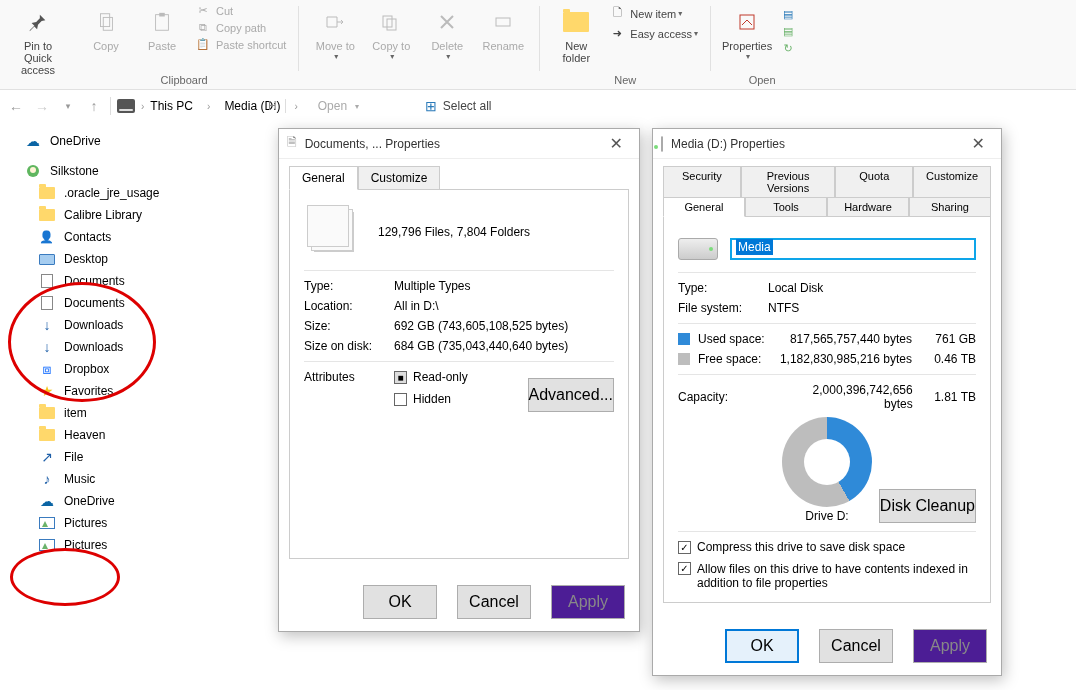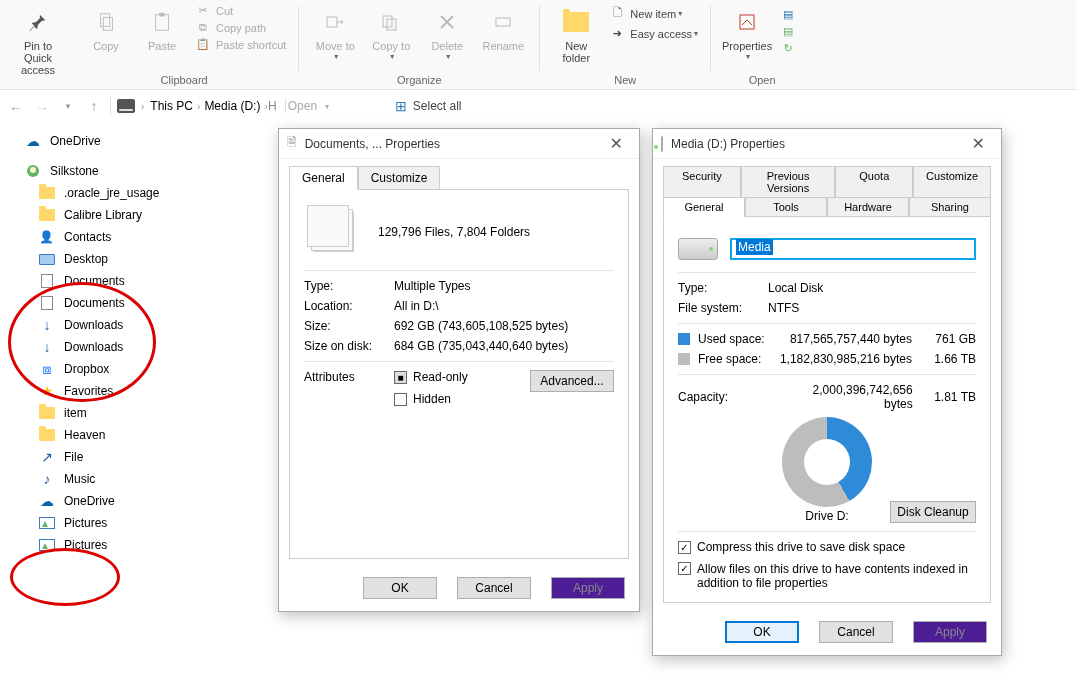--- a/index.html
+++ b/index.html
@@ -79,21 +79,21 @@
   .navbar {
     display:flex;
     align-items:center;
     height:32px;
     padding:0 6px;
     gap:6px;
   }
   .nav-arrow { width:20px; text-align:center; color:#999; font-size:14px; }
   .drive-ico { width:18px; height:14px; background:#555; border-radius:2px; position:relative; }
   .drive-ico::after{content:"";position:absolute;left:2px;right:2px;bottom:2px;height:2px;background:#ddd;border-radius:1px;}
-  .breadcrumb { display:flex; align-items:center; gap:4px; font-size:12px; }
+  .breadcrumb { display:flex; align-items:center; gap:14px; font-size:12px; }
   .bc-sep{color:#999;font-size:10px;}
   .bc-item{cursor:pointer;}
   .select-all-area{display:flex;align-items:center;gap:6px;margin-left:60px;color:#444;}
   .select-all-area .si{color:#2a7ab9;font-size:14px;}
 
   
   .sub-stub{position:absolute;left:268px;top:90px;height:32px;display:flex;align-items:center;gap:8px;color:#888;}
   .sub-stub .h{border-right:1px solid #ddd;padding-right:8px;}
 
   
@@ -176,23 +176,23 @@
     margin:0 10px 8px;
     padding:14px;
     background:#fff;
   }
   .row{display:flex;align-items:center;font-size:12px;color:#000;margin:6px 0;}
   .row .lbl{width:90px;}
   .row .val{}
   .sep{height:1px;background:#e5e5e5;margin:8px 0;}
   .btn{
     display:inline-flex;align-items:center;justify-content:center;
-    min-width:74px;height:22px;
+    min-width:74px;height:34px;
     border:1px solid #adadad;background:#e1e1e1;
-    font-size:12px;cursor:pointer;
+    font-size:16px;cursor:pointer;margin-top:8px;
   }
   .btn.primary{border:2px solid #0078d7;background:#e5f1fb;}
   .btn.disabled{color:#888;background:#4c1d95;}
   .btn-row{display:flex;justify-content:flex-end;gap:20px;padding:10px 14px 12px;}
   .chk{display:flex;align-items:center;gap:6px;font-size:12px;}
   .chk .box{width:13px;height:13px;border:1px solid #666;display:flex;align-items:center;justify-content:center;font-size:10px;}
   .chk .box.gray{background:#ddd;}
   .docs-stack{width:40px;height:40px;border:1px solid #ccc;background:#fafafa;position:relative;}
   .docs-stack::before,.docs-stack::after{content:"";position:absolute;border:1px solid #ccc;background:#fafafa;width:40px;height:40px;}
   .docs-stack::before{left:-4px;top:-4px;}
@@ -307,21 +307,20 @@
       </div>
       <div class="rbtn-large disabled">
         <span class="ico">
             <svg width="22" height="22">
               <rect x="4" y="7" width="14" height="8" fill="none" stroke="#bbb"></rect>
             </svg>
           </span>
         <span>Rename</span>
       </div>
     </div>
-    <div class="group-label">Organize</div>
   </div>
 
   <div class="ribbon-sep"></div>
 
   <div class="ribbon-group">
     <div class="group-items">
       <div class="rbtn-large">
         <span class="ico">
             <div class="folder-ico" style="width:26px;height:20px;"></div>
           </span>
@@ -598,21 +597,21 @@
     <div class="row">
       <span class="legend-sq" style="background:#2f8ad8;"></span>
       <span style="width:80px;">Used space:</span>
       <span style="flex:1;text-align:right;padding-right:12px;">817,565,757,440 bytes</span>
       <span style="width:52px;text-align:right;">761 GB</span>
     </div>
     <div class="row">
       <span class="legend-sq" style="background:#bdbdbd;"></span>
       <span style="width:80px;">Free space:</span>
       <span style="flex:1;text-align:right;padding-right:12px;">1,182,830,985,216 bytes</span>
-      <span style="width:52px;text-align:right;">1.66 TB</span>
+      <span style="width:52px;text-align:right;">0.46 TB</span>
     </div>
     <div class="sep"></div>
     <div class="row">
       <span style="width:100px;">Capacity:</span>
       <span style="flex:1;text-align:right;padding-right:12px;margin-left:36px;">2,000,396,742,656 bytes</span>
       <span style="width:52px;text-align:right;">1.81 TB</span>
     </div>
 
     <div style="position:relative;">
       <div class="donut"></div>

